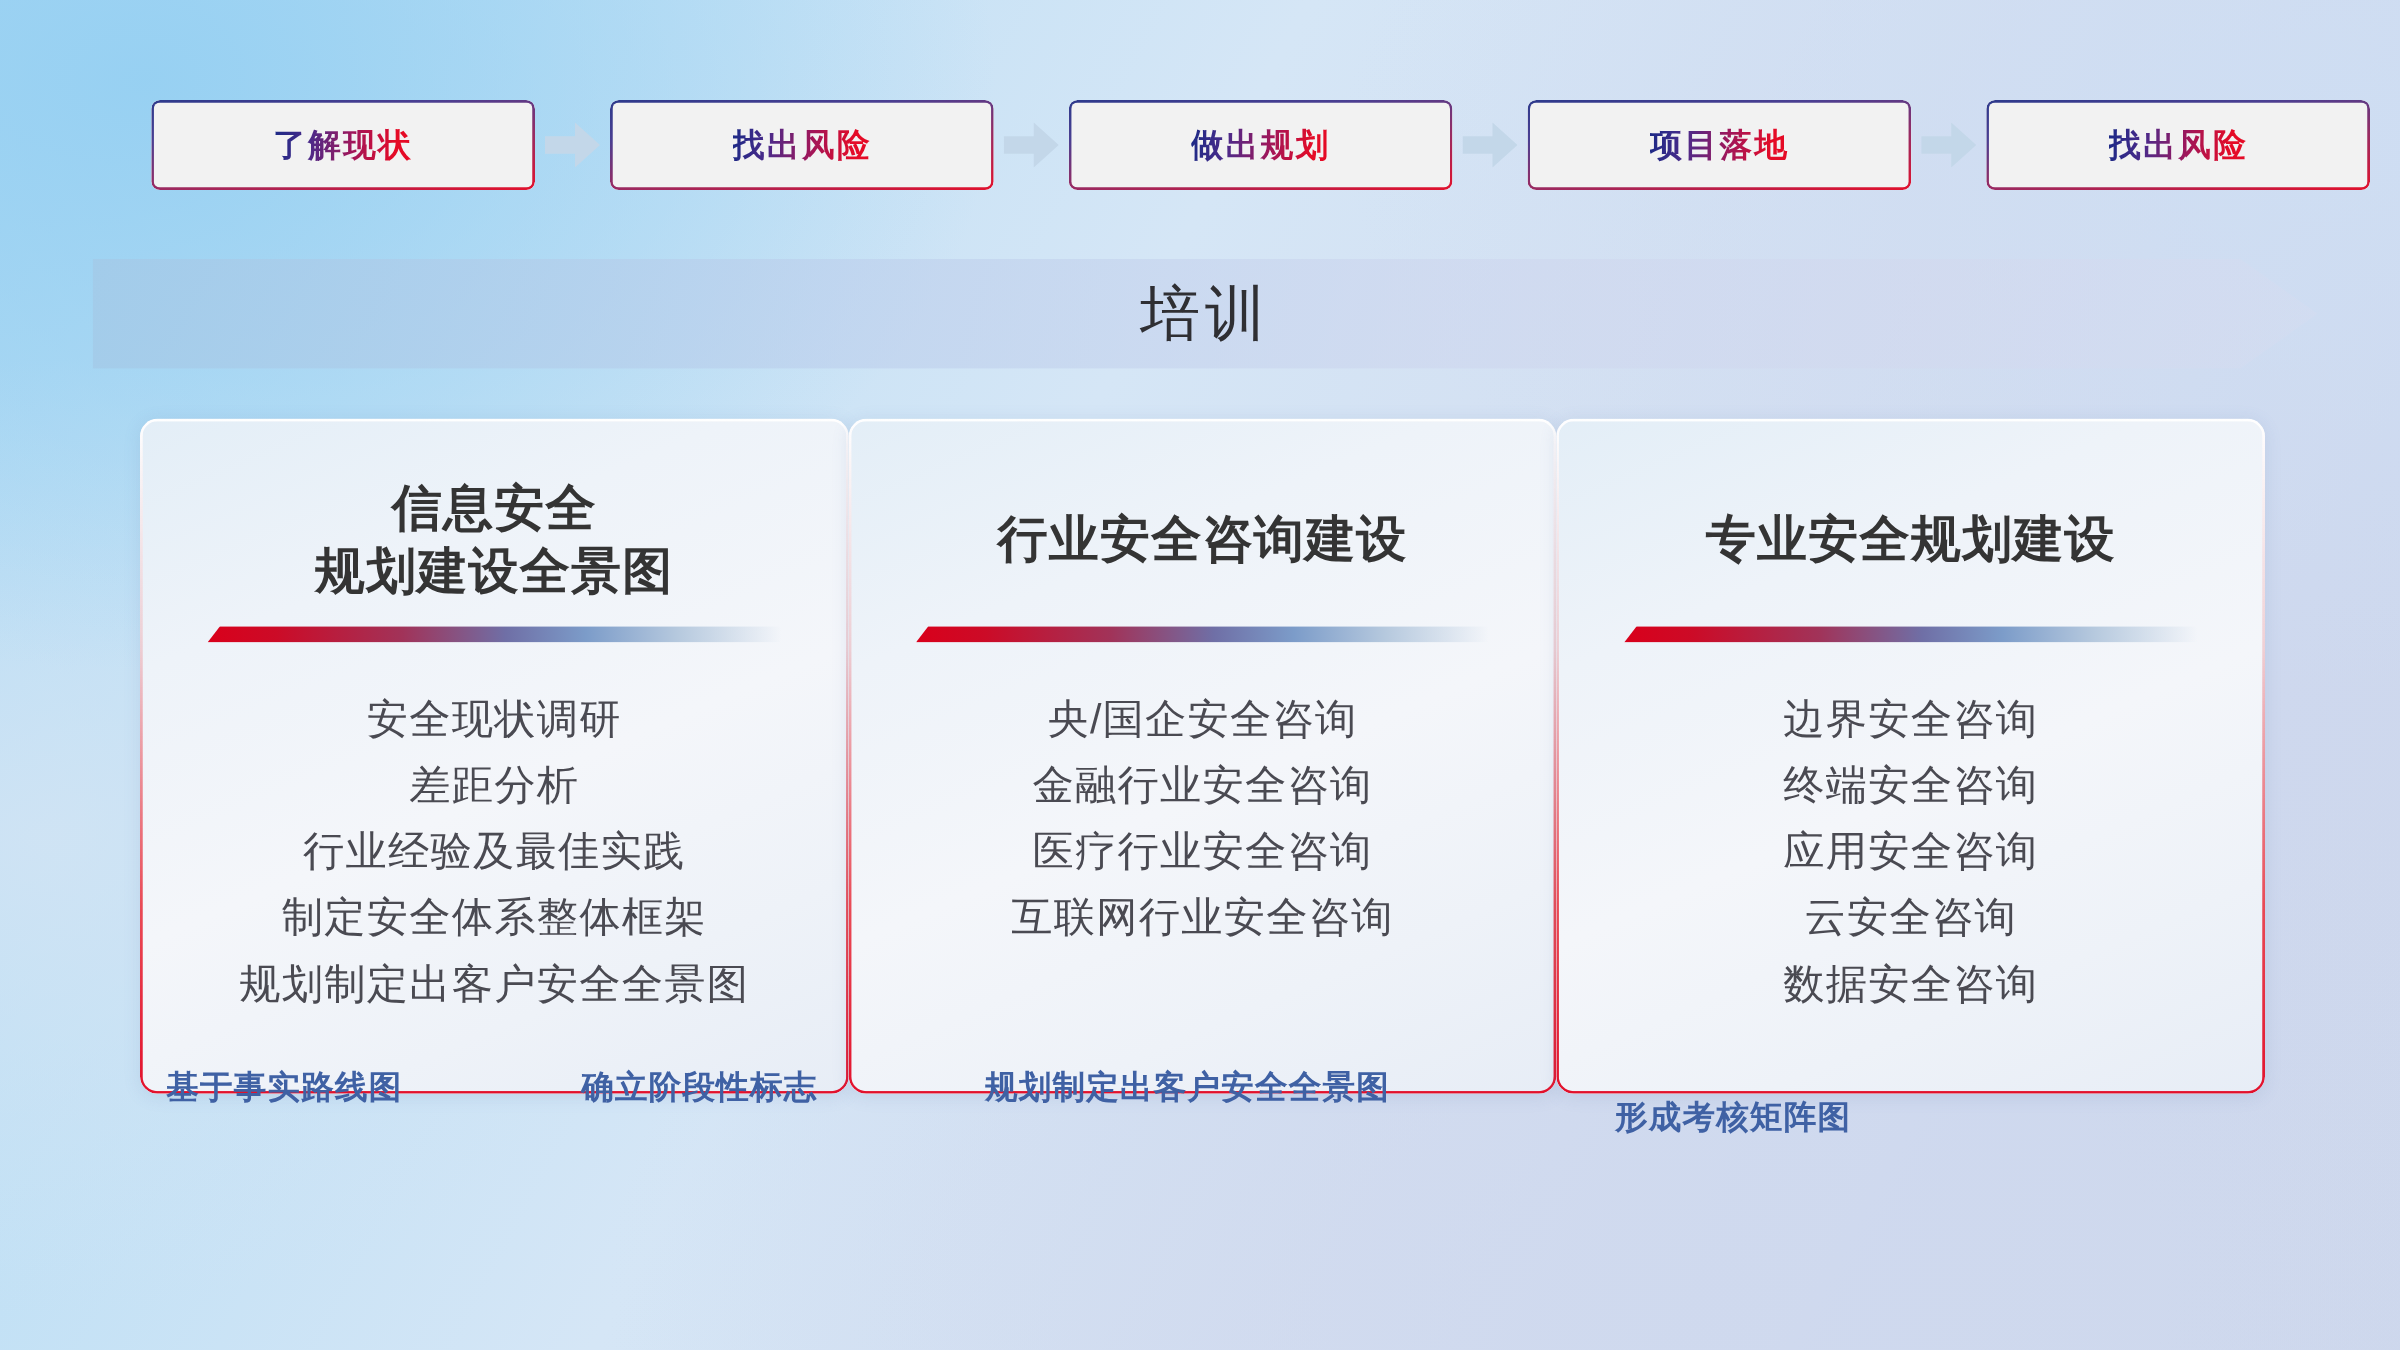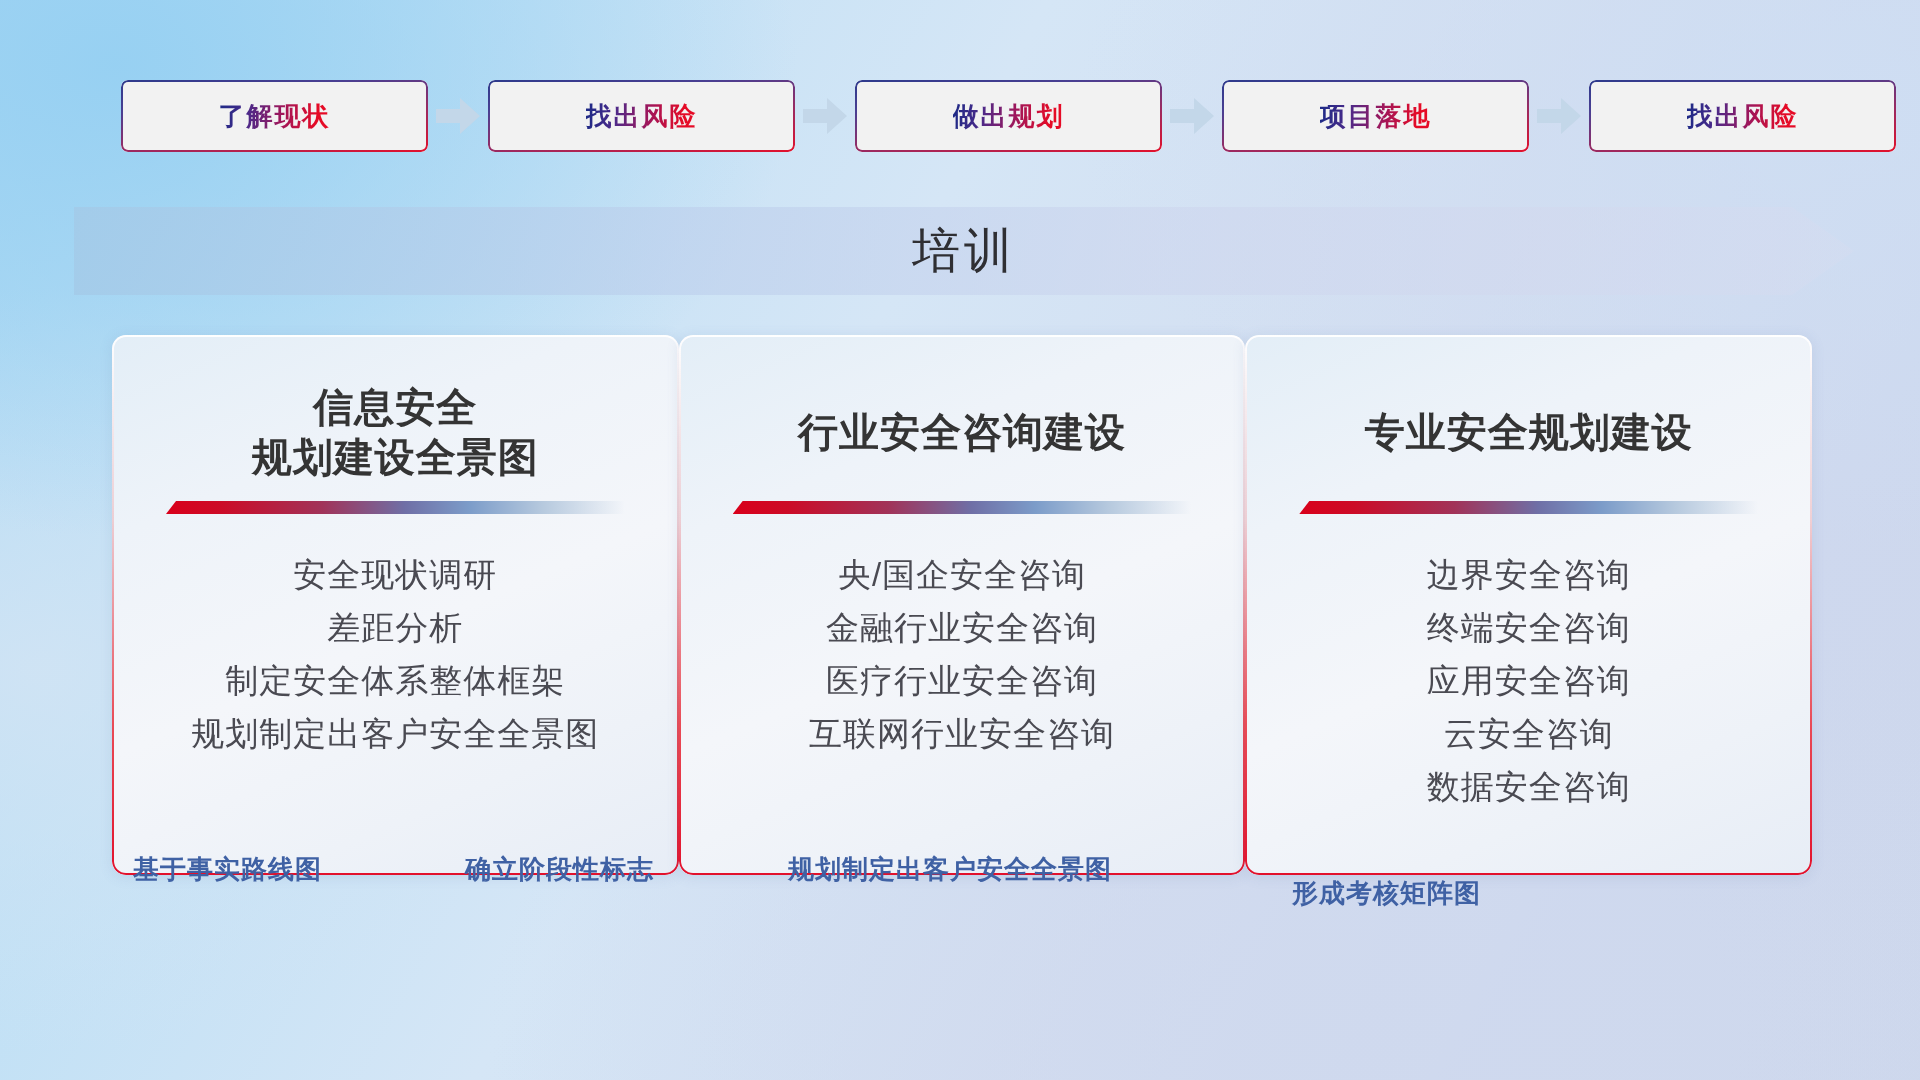--- a/index.html
+++ b/index.html
@@ -150,20 +150,21 @@
 
     <div class="card">
       <div class="card-title">
         <span class="ln">信息安全</span>
         <span class="ln">规划建设全景图</span>
       </div>
       <div class="divider"></div>
       <ul class="card-list">
         <li>安全现状调研</li>
         <li>差距分析</li>
+        <li>行业经验及最佳实践</li>
         <li>制定安全体系整体框架</li>
         <li>规划制定出客户安全全景图</li>
       </ul>
     </div>
 
     <div class="card">
       <div class="card-title">
         <span class="ln">行业安全咨询建设</span>
       </div>
       <div class="divider"></div>

